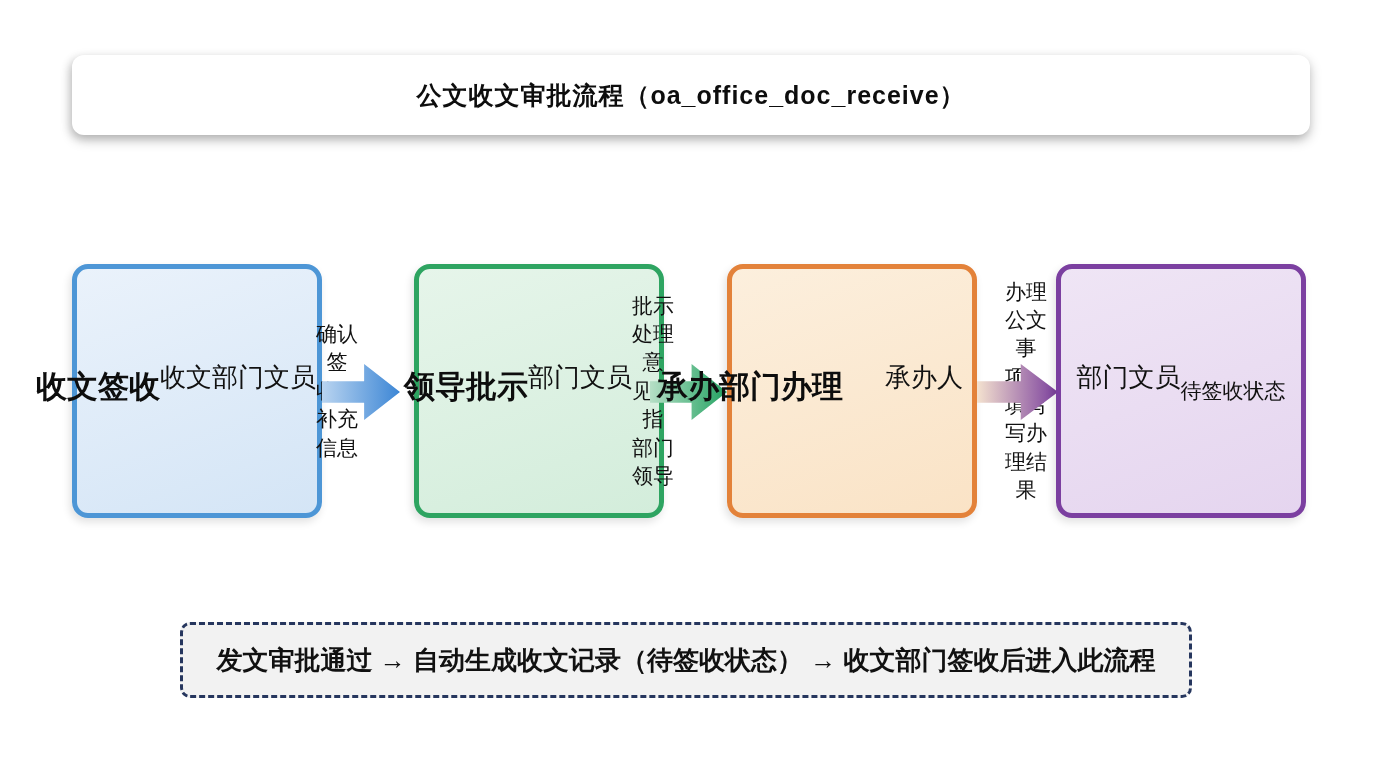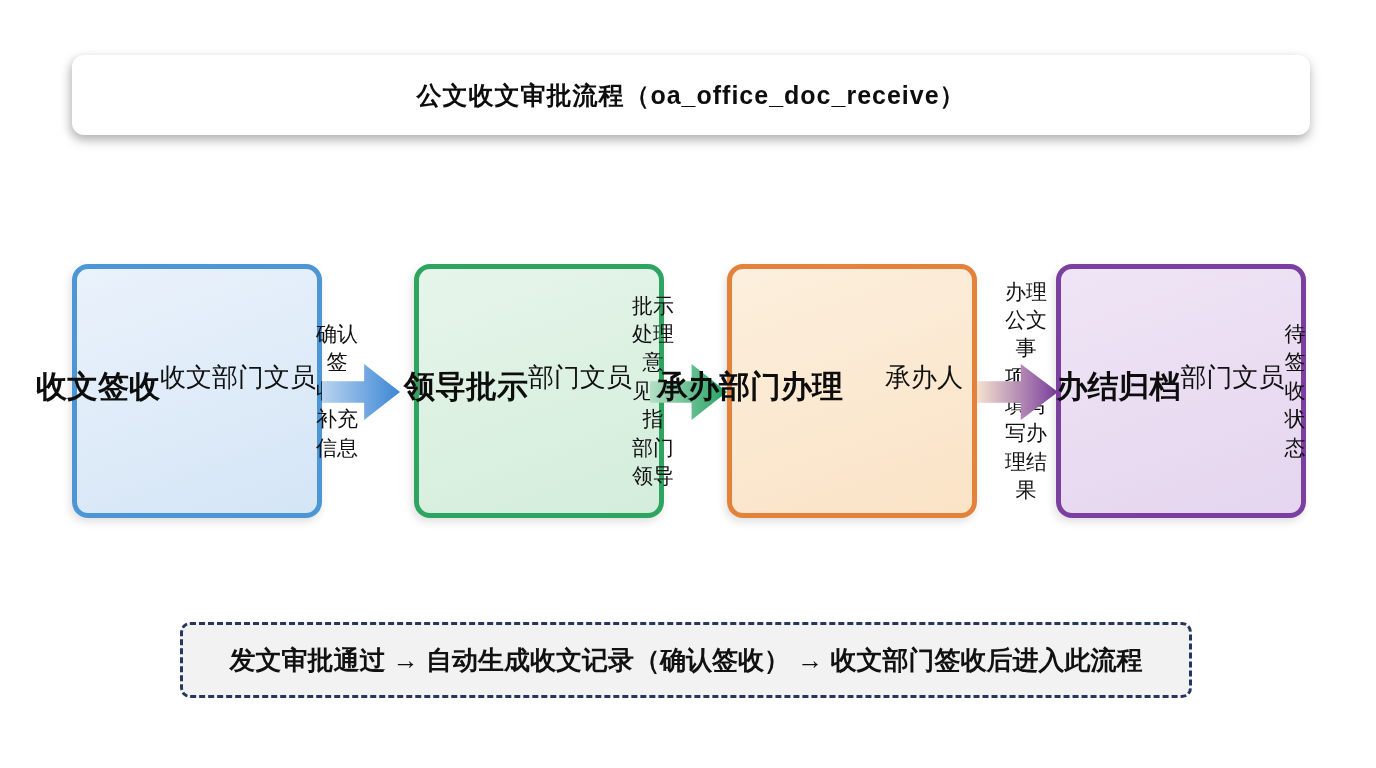--- a/index.html
+++ b/index.html
@@ -146,22 +146,21 @@
   <div class="step-card pos-3" style="--border: #E3823A; --bg1: #FCEFDD; --bg2: #FAE3C6;">
     <div class="step-name">承办部门办理</div>
     <div class="step-role">承办人</div>
     <div class="step-desc">办理公文事项、填写
 写办理结果</div>
   </div>
 
   <div class="flow-arrow pos-3" style="--a1: #F4E2CF; --a2: #7A3E9C;"></div>
 
   <div class="step-card pos-4" style="--border: #7B3FA0; --bg1: #EFE5F5; --bg2: #E5D5EF;">
-    <div class="step-name">办结归档</div>
     <div class="step-role">部门文员</div>
     <div class="step-desc">待签收状态</div>
   </div>
 
   <div class="footer-note" style="--footer-border: #26365E; --footer-bg: #F2F2F2;">
-    <span>发文审批通过 → 自动生成收文记录（确认签收） → 收文部门签收后进入此流程</span>
+    <span>发文审批通过 → 自动生成收文记录（待签收状态） → 收文部门签收后进入此流程</span>
   </div>
 
 </div>
 
 </body></html>

